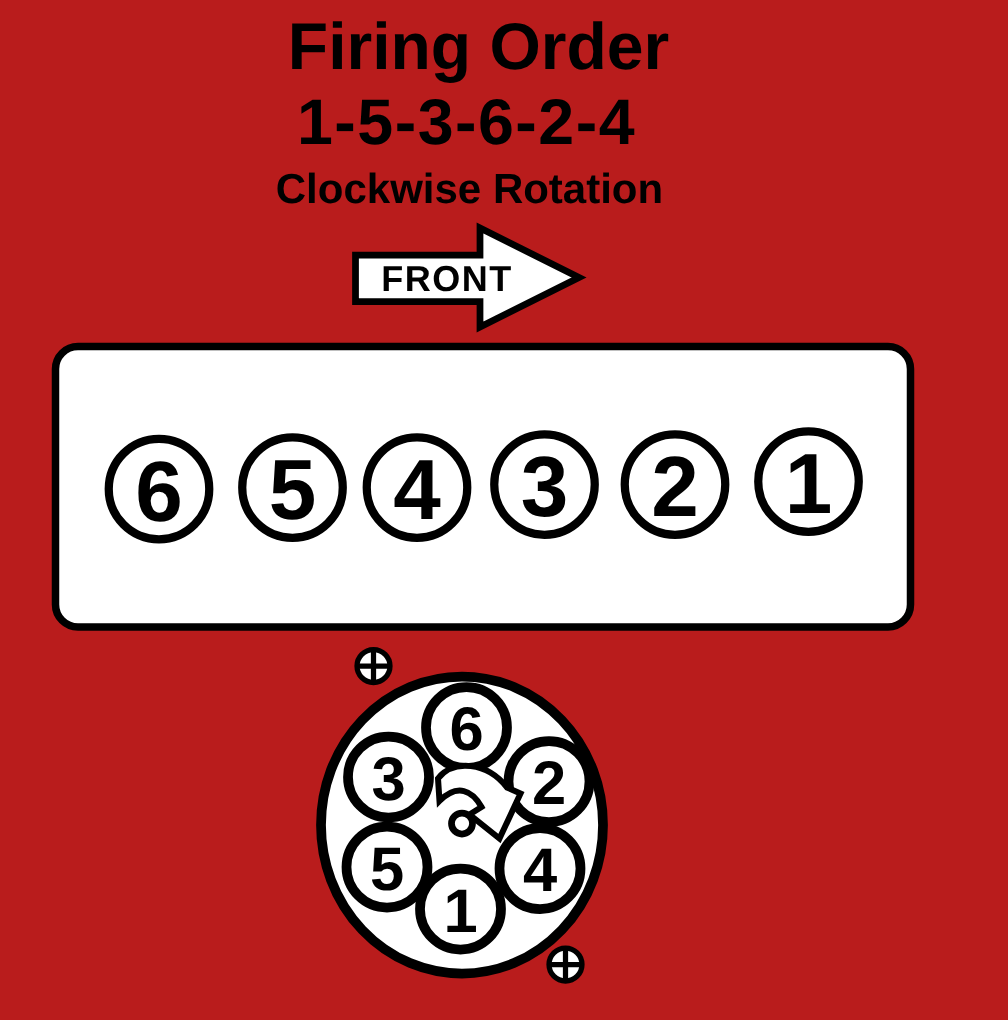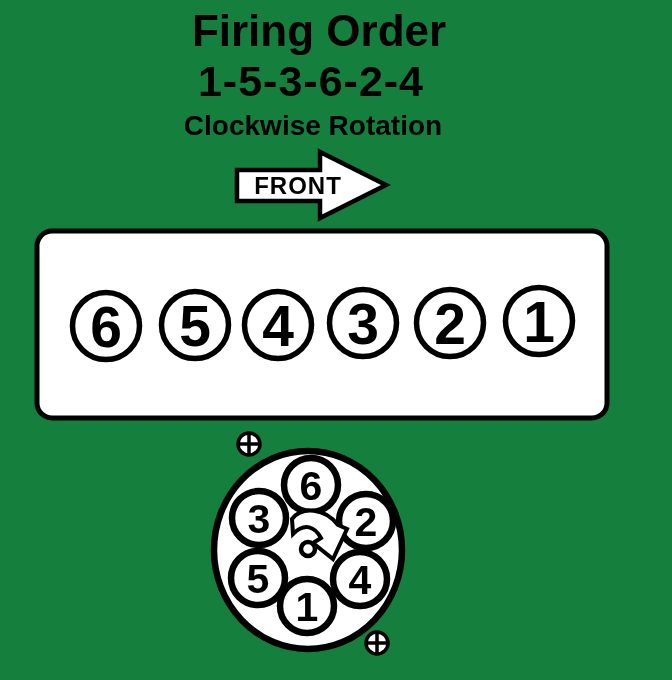--- a/index.html
+++ b/index.html
@@ -1,20 +1,20 @@
 <!DOCTYPE html>
 <html><head>
 <meta charset="utf-8">
 <style>
   html, body { margin: 0; padding: 0; background: #ffffff; }
   .page {
     position: relative;
     width: 672px;
     height: 680px;
-    background: #15803d;
+    background: #b91c1c;
     overflow: hidden;
   }
   svg { display: block; }
   svg text {
     font-family: "Liberation Sans", "DejaVu Sans", sans-serif;
     font-weight: bold;
     fill: #000000;
     text-anchor: middle;
   }
   .t-title { font-size: 44px; }

